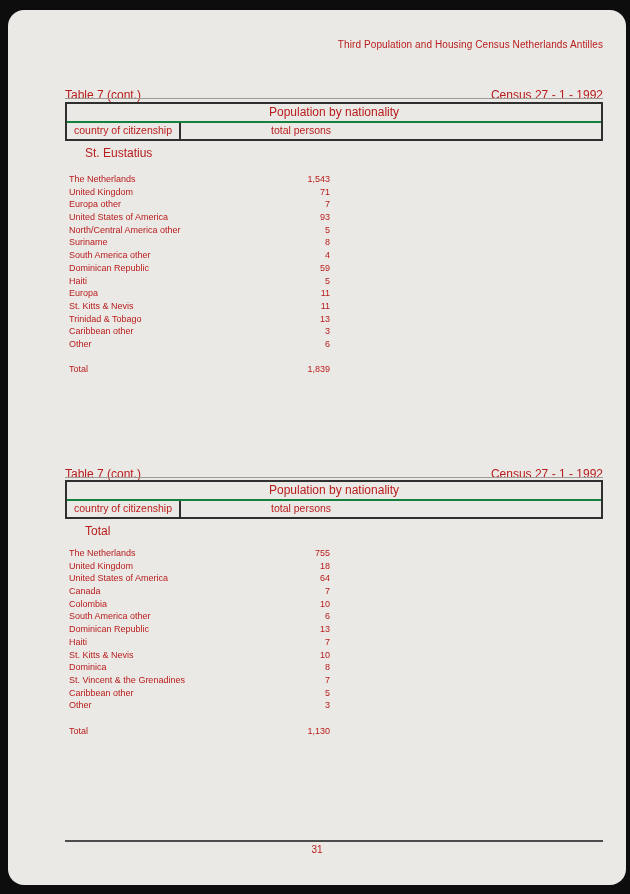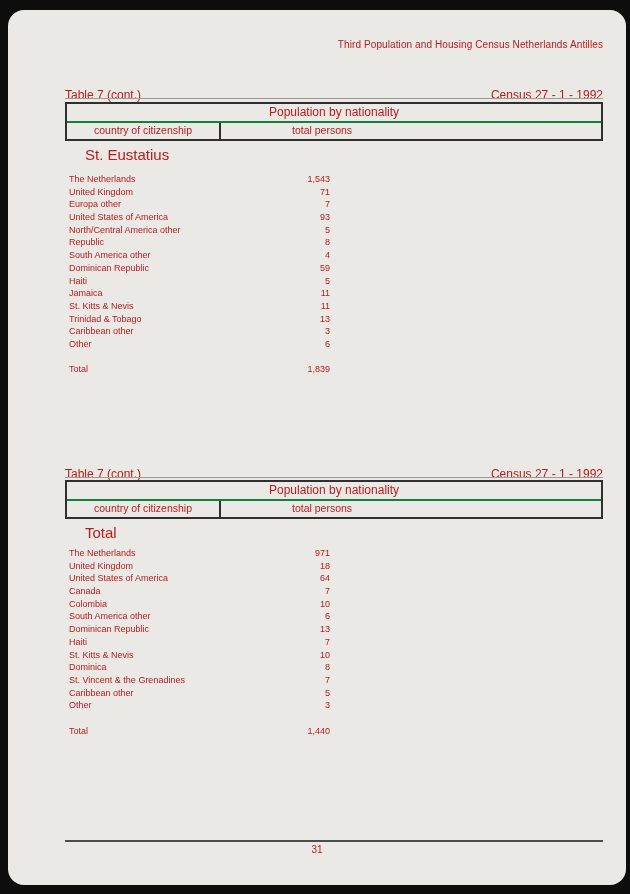--- a/index.html
+++ b/index.html
@@ -67,38 +67,38 @@
     line-height: 17px;
     text-align: center;
     font-size: 12px;
     border-bottom: 2px solid #15803d;
   }
   .box-cols {
     display: flex;
     height: 16px;
   }
   .col-citizenship {
-    width: 154px;
+    width: 114px;
     border-right: 2px solid #2f2f2f;
     box-sizing: border-box;
     text-align: center;
     font-size: 10.5px;
     line-height: 15px;
   }
   .col-total {
     flex: 1;
-    padding-left: 71px;
+    padding-left: 90px;
     font-size: 10.5px;
     line-height: 15px;
   }
 
   .section-label {
     position: absolute;
     left: 77px;
-    font-size: 15px;
+    font-size: 12px;
     white-space: nowrap;
   }
 
   .rows {
     position: absolute;
     left: 61px;
     width: 261px;
   }
   .row, .total-row {
     display: flex;
@@ -187,41 +187,41 @@
         <span class="lbl">United States of America</span>
         <span class="val">93</span>
       </div>
 
       <div class="row">
         <span class="lbl">North/Central America other</span>
         <span class="val">5</span>
       </div>
 
       <div class="row">
-        <span class="lbl">Republic</span>
+        <span class="lbl">Suriname</span>
         <span class="val">8</span>
       </div>
 
       <div class="row">
         <span class="lbl">South America other</span>
         <span class="val">4</span>
       </div>
 
       <div class="row">
         <span class="lbl">Dominican Republic</span>
         <span class="val">59</span>
       </div>
 
       <div class="row">
         <span class="lbl">Haiti</span>
         <span class="val">5</span>
       </div>
 
       <div class="row">
-        <span class="lbl">Jamaica</span>
+        <span class="lbl">Europa</span>
         <span class="val">11</span>
       </div>
 
       <div class="row">
         <span class="lbl">St. Kitts &amp; Nevis</span>
         <span class="val">11</span>
       </div>
 
       <div class="row">
         <span class="lbl">Trinidad &amp; Tobago</span>
@@ -255,21 +255,21 @@
       <div class="col-total">total persons</div>
     </div>
   </div>
 
   <div id="t2-section" class="section-label">Total</div>
 
   <div id="t2-rows" class="rows">
 
       <div class="row">
         <span class="lbl">The Netherlands</span>
-        <span class="val">971</span>
+        <span class="val">755</span>
       </div>
 
       <div class="row">
         <span class="lbl">United Kingdom</span>
         <span class="val">18</span>
       </div>
 
       <div class="row">
         <span class="lbl">United States of America</span>
         <span class="val">64</span>
@@ -320,20 +320,20 @@
         <span class="val">5</span>
       </div>
 
       <div class="row">
         <span class="lbl">Other</span>
         <span class="val">3</span>
       </div>
     <div class="row-spacer"></div>
       <div class="total-row">
         <span>Total</span>
-        <span class="val">1,440</span>
+        <span class="val">1,130</span>
       </div>
     </div>
 
   <div class="footer-rule"></div>
   <div class="page-number">31</div>
 
 </div>
 
 </body></html>

